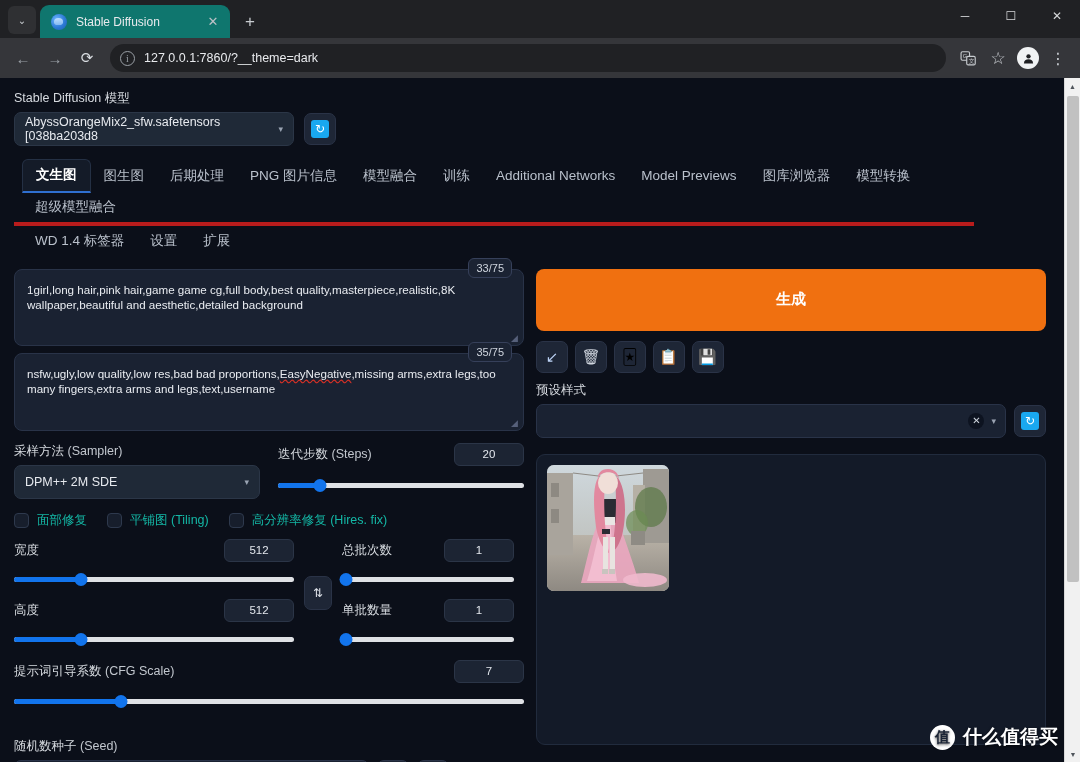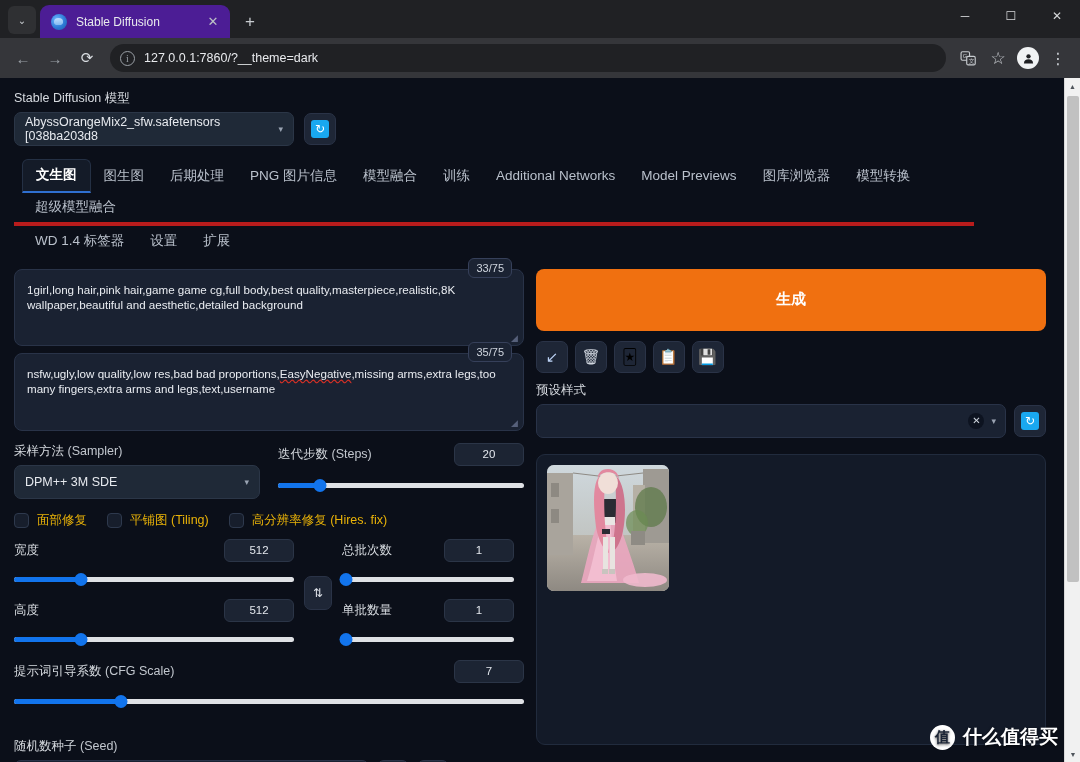--- a/index.html
+++ b/index.html
@@ -16,21 +16,21 @@
   .tabstrip {
     height: 38px; background: #202124; display: flex; align-items: flex-end;
     padding-left: 4px; position: relative;
   }
   .tabsearch {
     width: 28px; height: 28px; margin: 0 4px 4px 4px; border-radius: 6px;
     background: #2f3033; display: flex; align-items: center; justify-content: center;
     color: #c8ccd0; font-size: 10px; cursor: pointer;
   }
   .tab {
-    height: 33px; min-width: 190px; max-width: 230px; background: #4c1d95;
+    height: 33px; min-width: 190px; max-width: 230px; background: #0f766e;
     border-radius: 9px 9px 0 0; display: flex; align-items: center;
     padding: 0 8px 0 11px; gap: 9px; position: relative; cursor: pointer;
   }
   .tab-favicon {
     width: 16px; height: 16px; border-radius: 50%;
     background: radial-gradient(circle at 35% 35%, #6cb6ff 0%, #2d7ad6 55%, #1b5fae 100%);
     position: relative; flex: 0 0 auto;
   }
   .tab-favicon::after {
     content: ""; position: absolute; left: 3px; top: 4px; width: 9px; height: 7px;
@@ -214,21 +214,21 @@
     position: absolute; width: 13px; height: 13px; border-radius: 50%;
     background: #1274ec; transform: translateX(-50%); cursor: pointer;
   }
 
   .checkline { display: flex; align-items: center; gap: 20px; margin: 13px 0 10px 0; }
   .chk { display: flex; align-items: center; gap: 8px; cursor: pointer; }
   .chkbox {
     width: 15px; height: 15px; border-radius: 4px; background: #171e2c;
     border: 1px solid #2e394d; flex: 0 0 auto;
   }
-  .chklabel { font-size: 12.5px; color: #eab308; }
+  .chklabel { font-size: 12.5px; color: #14b8a6; }
 
   .swapbtn {
     width: 28px; height: 34px; border-radius: 7px; background: #1e2636;
     border: 1px solid #2a3347; display: flex; align-items: center; justify-content: center;
     color: #dfe3ea; font-size: 12px; cursor: pointer; align-self: center;
   }
 
   .seedrow { display: flex; align-items: center; gap: 8px; margin-top: 3px; }
   .seed-input {
     flex: 1 1 auto; height: 32px; background: #1a2232; border: 1px solid #293348;
@@ -383,21 +383,21 @@
           </div>
 
           <div class="controls">
             <div class="ctl-row">
               <div class="half">
                 <div class="label">
                   <span>采样方法</span>
                   <span class="en">(Sampler)</span>
                 </div>
                 <div class="select" style="width:246px;">
-                  <span>DPM++ 3M SDE</span>
+                  <span>DPM++ 2M SDE</span>
                   <span class="caret">▾</span>
                 </div>
               </div>
               <div class="half">
                 <div class="row" style="justify-content:space-between;">
                   <div class="label" style="margin-bottom:0;">
                     <span>迭代步数</span>
                     <span class="en">(Steps)</span>
                   </div>
                   <div class="numbox">20</div>

